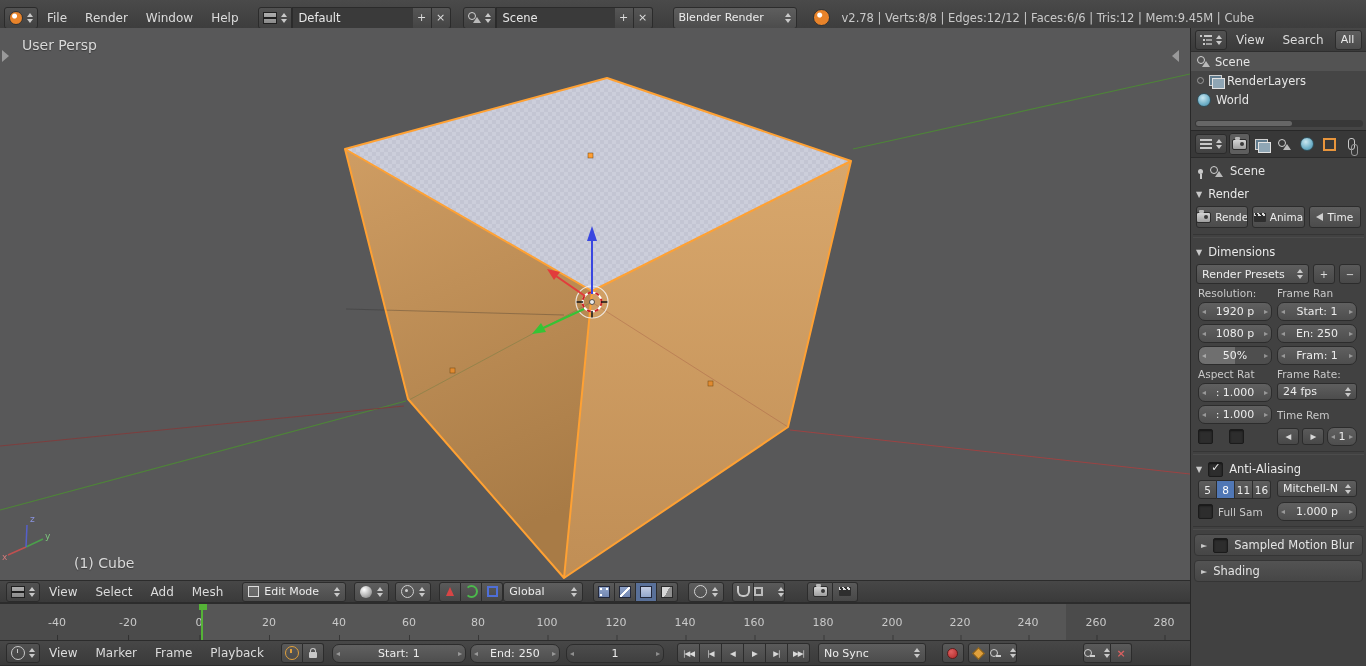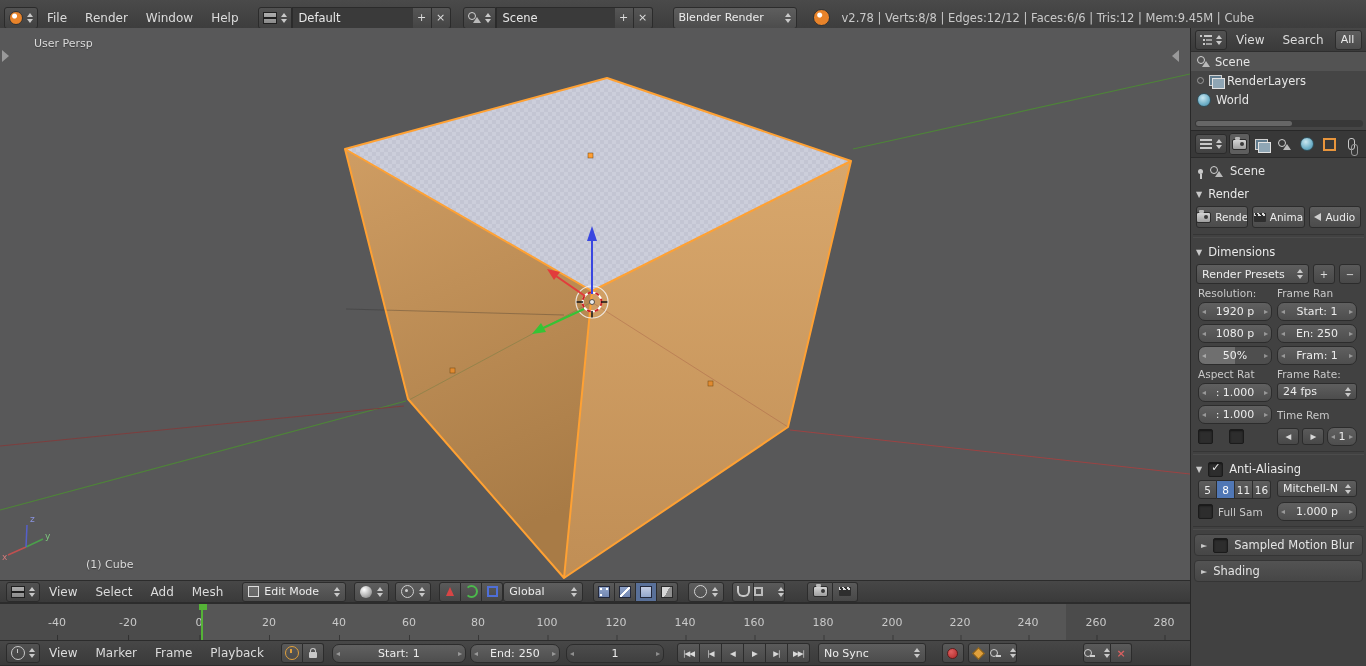--- a/index.html
+++ b/index.html
@@ -105,21 +105,21 @@
         background:linear-gradient(#525252,#414141);border:1px solid #2b2b2b;border-radius:3px;}
   .idfield{display:inline-flex;align-items:center;gap:5px;height:20px;padding:0 6px;background:#3a3a3a;
            border:1px solid #2b2b2b;border-right:none;color:#e8e8e8;font-size:11.5px;border-radius:3px 0 0 3px;}
   .sqbtn{width:18px;height:20px;display:inline-flex;align-items:center;justify-content:center;
          background:linear-gradient(#565656,#444);border:1px solid #2b2b2b;border-left:none;font-size:11px;color:#ddd;}
   .sqbtn.last{border-radius:0 3px 3px 0;}
   #stats{margin-left:12px;font-size:11.5px;color:#c9c9c9;white-space:nowrap;}
 
   
   #viewport{left:0;top:28px;width:1190px;height:552px;background:#585859;overflow:hidden;}
-  .vplabel{position:absolute;font-size:11px;color:#dadada;text-shadow:0 1px 1px rgba(0,0,0,.35);margin-left:12px;}
+  .vplabel{position:absolute;font-size:14px;color:#dadada;text-shadow:0 1px 1px rgba(0,0,0,.35);}
   .axis-label{position:absolute;font-size:9px;}
   .corner-arrow{position:absolute;width:0;height:0;border-top:6px solid transparent;border-bottom:6px solid transparent;opacity:.55;}
   .corner-arrow.left{border-left:7px solid #cfcfcf;}
   .corner-arrow.right{border-right:7px solid #cfcfcf;}
 
   
   .barhdr{background:linear-gradient(#474747,#3a3a3a);border-top:1px solid #2c2c2c;border-bottom:1px solid #2c2c2c;
           display:flex;align-items:center;padding:0 6px;box-sizing:border-box;}
   #vpheader{left:0;top:580px;width:1190px;height:23px;}
   #tlheader{left:0;top:640px;width:1190px;height:26px;}
@@ -537,21 +537,21 @@
       <span class="pbtn">
         <span class="ic ic-cam"></span>
         <span>Rende</span>
       </span>
       <span class="pbtn">
         <span class="ic ic-clap"></span>
         <span>Anima</span>
       </span>
       <span class="pbtn">
         <span class="ic ic-spk"></span>
-        <span>Audio</span>
+        <span>Time</span>
       </span>
     </div>
 
     <div class="psep"></div>
 
     <div class="panel-h open">
       <span>Dimensions</span>
     </div>
     <div class="prow">
       <div class="dd" style="flex:1;">

